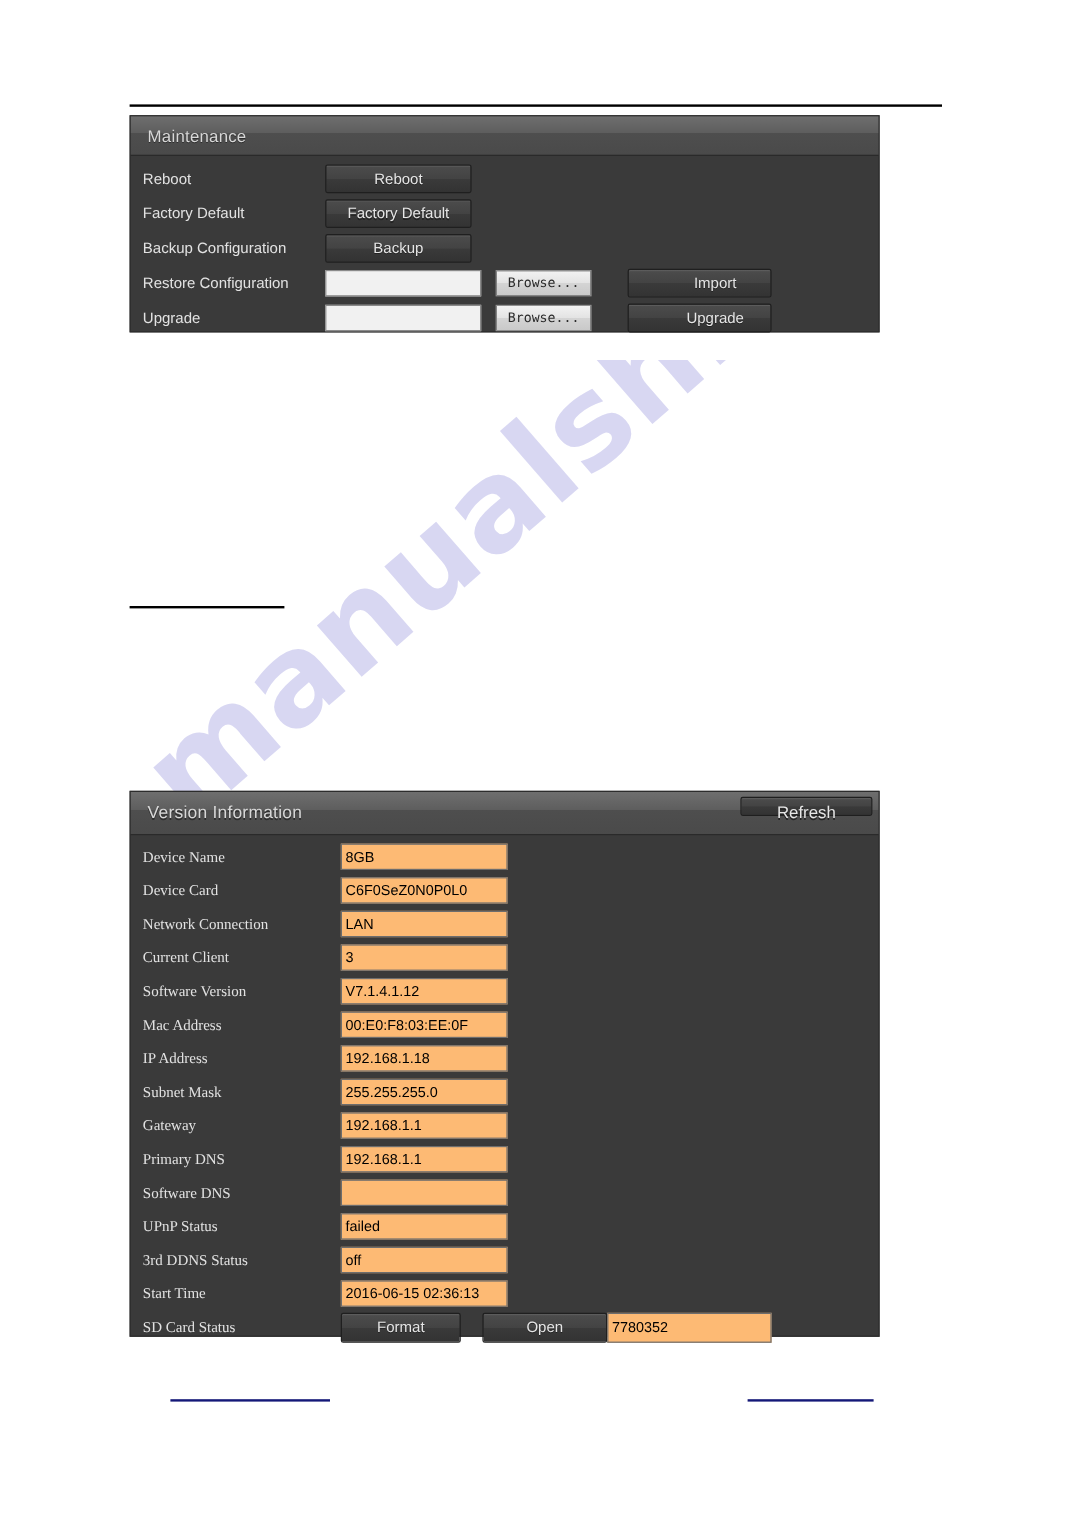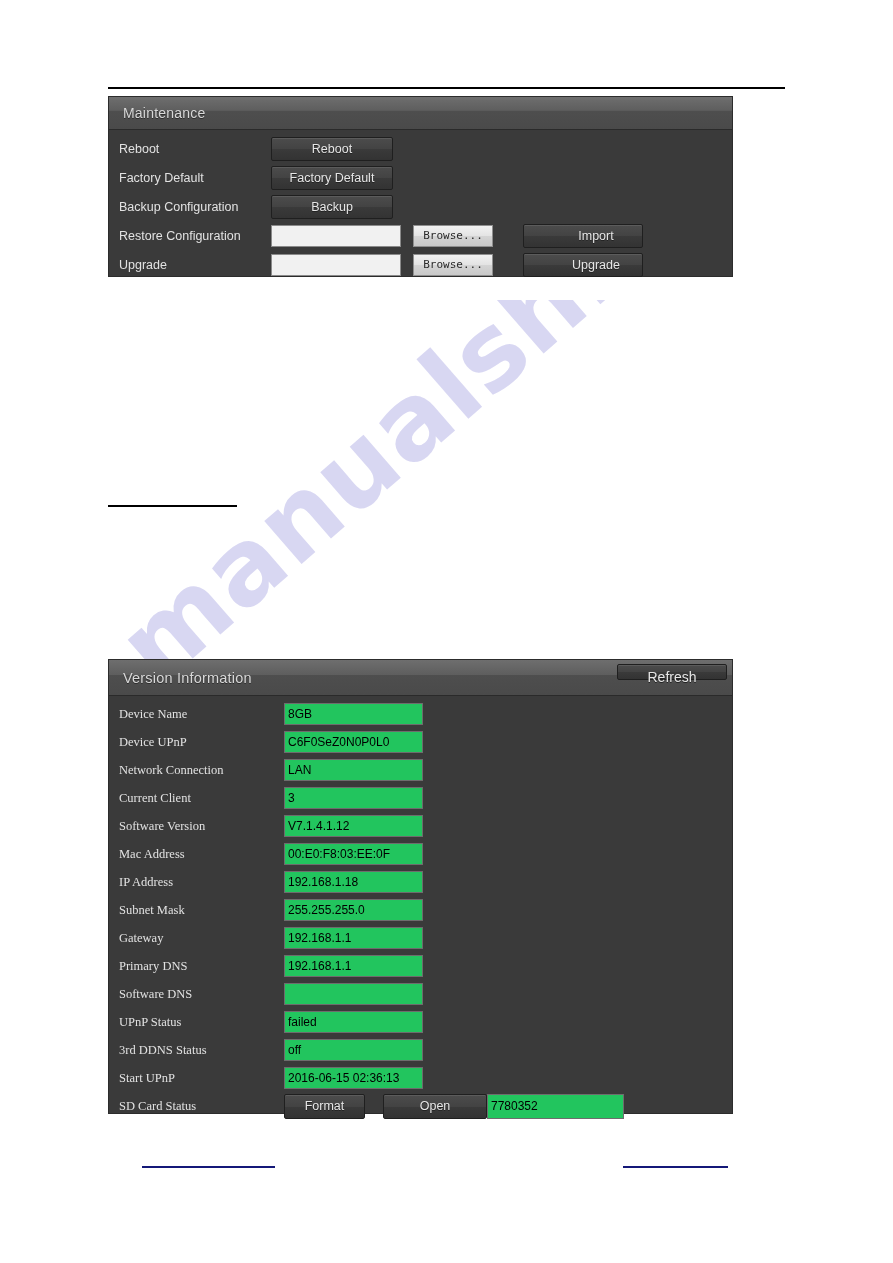--- a/index.html
+++ b/index.html
@@ -135,21 +135,21 @@
     line-height: 22px;
     height: 24px;
     cursor: pointer;
     box-sizing: border-box;
     text-shadow: 0 1px 0 #222;
     user-select: none;
   }
 
   
   .txt {
-    background: #22c55e;
+    background: #fdba74;
     border: 1px solid #6d6d6d;
     box-sizing: border-box;
     height: 22px;
     color: #000000;
     font-size: 12px;
     line-height: 20px;
     padding: 0 3px;
     overflow: hidden;
     white-space: nowrap;
   }
@@ -206,21 +206,21 @@
     font-size: 14px;
   }
   #device-info-panel .row { height: 28px; padding-left: 10px; }
   #device-info-panel .row-label {
     flex: 0 0 165px;
     width: 165px;
     font-size: 12.5px;
     font-family: Liberation Serif, serif;
   }
   .di-value { width: 139px; }
-  .sd-btn { width: 81px; height: 25px; line-height: 23px; }
+  .sd-btn { width: 100px; height: 25px; line-height: 23px; }
   .sd-btn2 { width: 104px; height: 25px; line-height: 23px; margin-left: 18px; }
   .sd-value { width: 137px; height: 25px; line-height: 23px; }
 </style>
 </head>
 <body>
 
 <div class="watermark">
   <span>manualshive.com</span>
 </div>
 
@@ -273,21 +273,21 @@
     <div class="btn-dark refresh-btn">Refresh</div>
   </div>
   <div class="panel-body">
 
     <div class="row">
       <div class="row-label">Device Name</div>
       <div class="txt di-value">8GB</div>
     </div>
 
     <div class="row">
-      <div class="row-label">Device UPnP</div>
+      <div class="row-label">Device Card</div>
       <div class="txt di-value">C6F0SeZ0N0P0L0</div>
     </div>
 
     <div class="row">
       <div class="row-label">Network Connection</div>
       <div class="txt di-value">LAN</div>
     </div>
 
     <div class="row">
       <div class="row-label">Current Client</div>
@@ -333,21 +333,21 @@
       <div class="row-label">UPnP Status</div>
       <div class="txt di-value">failed</div>
     </div>
 
     <div class="row">
       <div class="row-label">3rd DDNS Status</div>
       <div class="txt di-value">off</div>
     </div>
 
     <div class="row">
-      <div class="row-label">Start UPnP</div>
+      <div class="row-label">Start Time</div>
       <div class="txt di-value">2016-06-15 02:36:13</div>
     </div>
 
     <div class="row">
       <div class="row-label">SD Card Status</div>
       <div class="btn-dark sd-btn">Format</div>
       <div class="btn-dark sd-btn2">Open</div>
       <div class="txt sd-value">7780352</div>
     </div>
 

